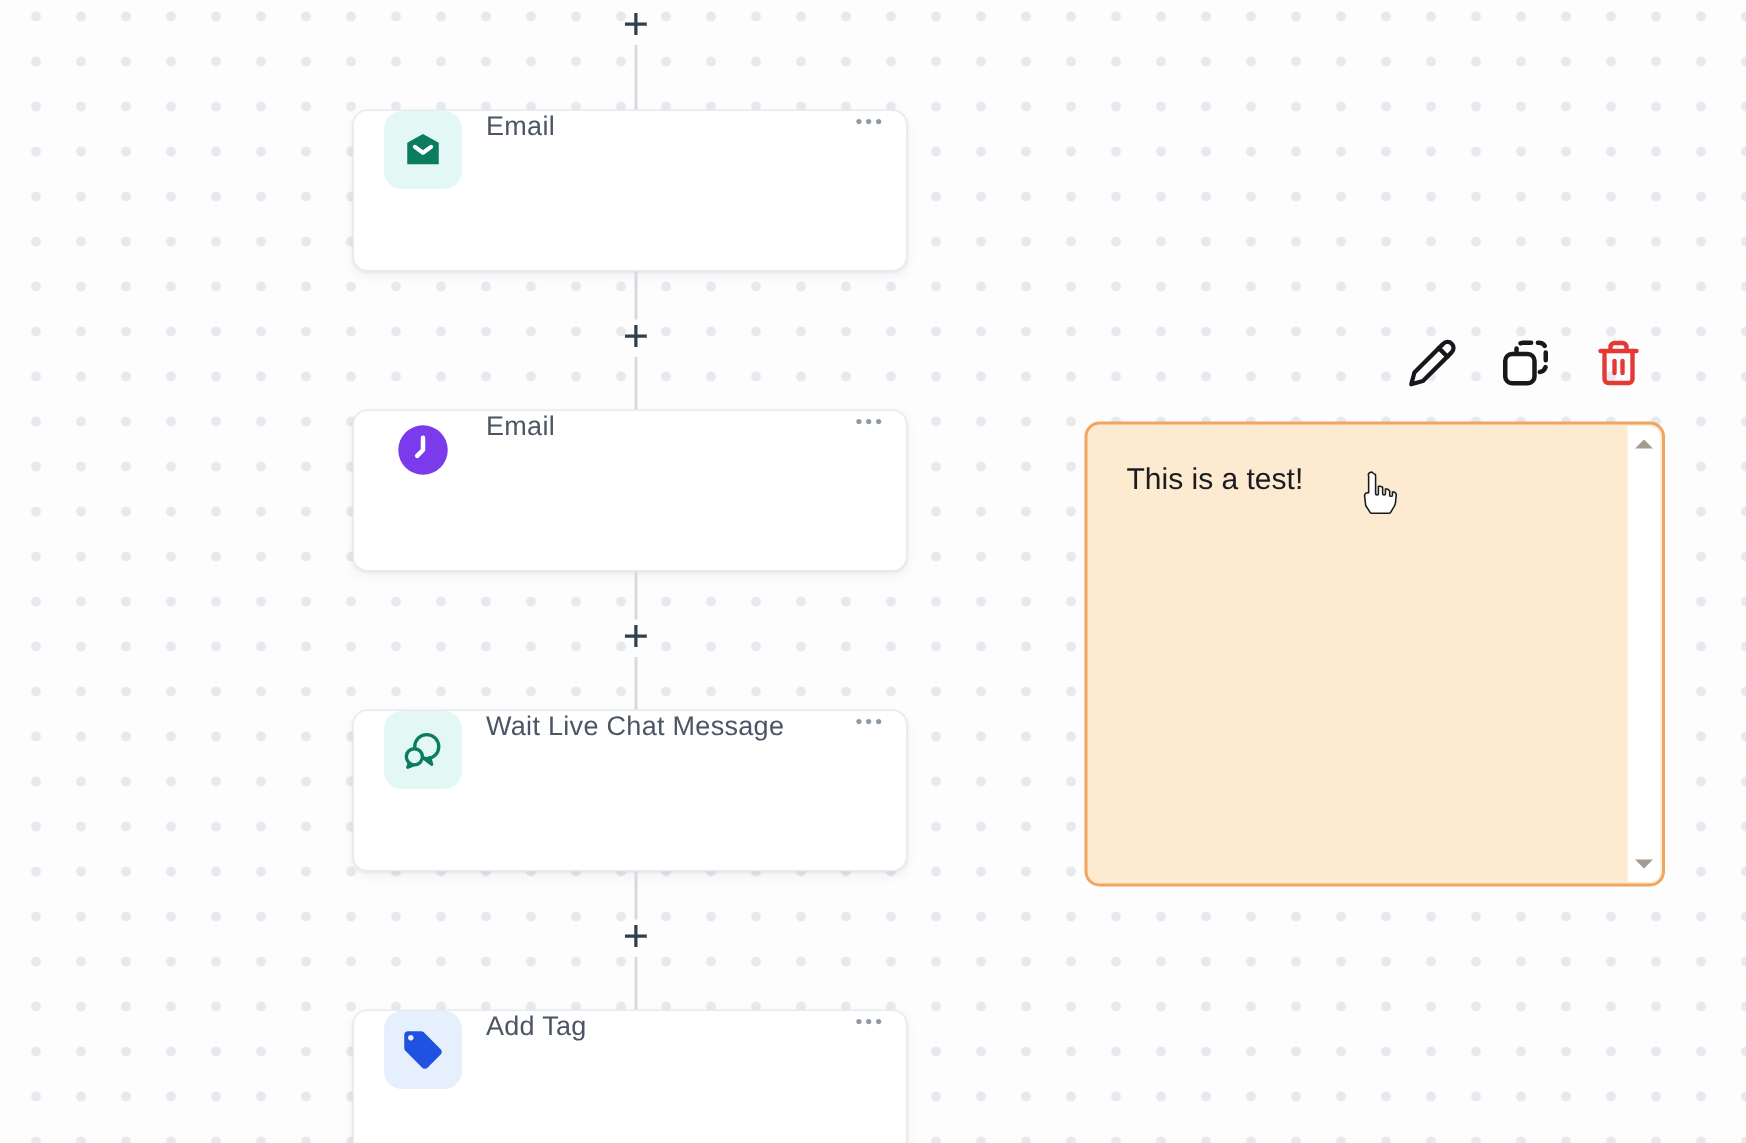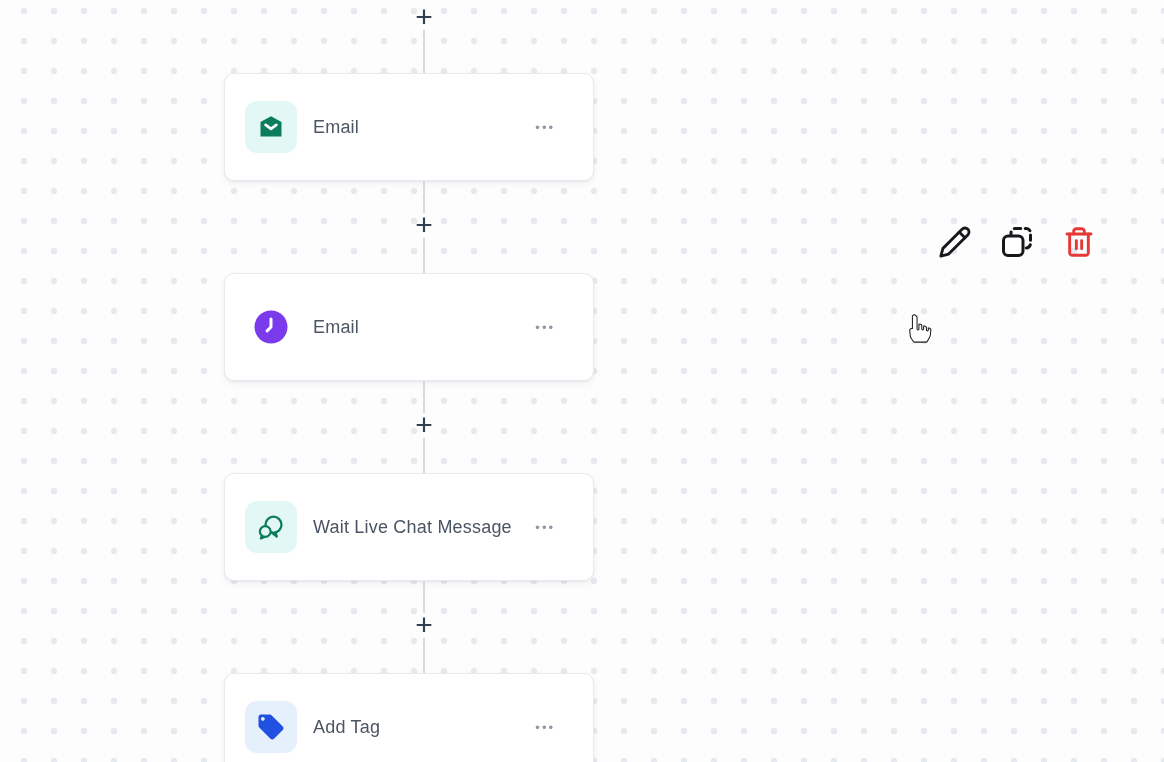--- a/index.html
+++ b/index.html
@@ -20,25 +20,25 @@
   .connector{
     position:absolute;left:423px;width:2px;background:#d5dbdf;
   }
   .plus-btn{
     position:absolute;left:410px;width:28px;height:28px;
     display:flex;align-items:center;justify-content:center;
     color:#31404e;font-size:30px;font-weight:400;line-height:1;
     cursor:pointer;user-select:none;
   }
   .node{
-    position:absolute;left:224px;width:370px;height:108px;
+    position:absolute;left:235px;width:370px;height:108px;
     background:#ffffff;border:1px solid #e7eaee;border-radius:10px;
     box-shadow:0 1px 2px rgba(15,23,42,.05),0 3px 8px rgba(15,23,42,.05);
-    display:flex;align-items:center;
-    padding:0 38px 0 20px;box-sizing:border-box;
+    display:flex;align-items:flex-start;
+    padding:0 14px 0 20px;box-sizing:border-box;
   }
   .node-icon{
     width:52px;height:52px;border-radius:12px;flex:0 0 auto;
     display:flex;align-items:center;justify-content:center;
   }
   .node-label{
     margin-left:16px;font-size:18px;color:#4b5563;letter-spacing:.2px;
     white-space:nowrap;
   }
   .node-menu{
@@ -164,20 +164,27 @@
       <svg width="32" height="32" viewBox="0 0 24 24" fill="none" stroke="#e53935" stroke-width="2.2" stroke-linecap="round" stroke-linejoin="round">
         <path d="M3 6h18"></path>
         <path d="M19 6v14a2 2 0 0 1-2 2H7a2 2 0 0 1-2-2V6"></path>
         <path d="M8 6V4a2 2 0 0 1 2-2h4a2 2 0 0 1 2 2v2"></path>
         <path d="M10 11v6"></path>
           <path d="M14 11v6"></path>
       </svg>
     </span>
   </div>
 
+  <div class="note">
+    <div class="note-text">This is a test!</div>
+    <div class="note-scrollbar">
+      <span class="scroll-arrow up"></span>
+      <span class="scroll-arrow down"></span>
+    </div>
+  </div>
 
   <div class="fake-cursor">
     <svg width="30" height="32" viewBox="0 0 16 16">
       <path fill="#ffffff" stroke="#1a1a1a" stroke-width="0.55" d="M6.75 1a.75.75 0 0 1 .75.75V8a.5.5 0 0 0 1 0V5.467l.086-.004c.317-.012.637-.008.816.027.134.027.294.096.448.182.077.042.15.147.15.314V8a.5.5 0 0 0 1 0V6.435l.106-.01c.316-.024.584-.01.708.04.118.046.3.207.486.43.081.096.15.19.2.259V8.5a.5.5 0 1 0 1 0v-1h.342a1 1 0 0 1 .995 1.1l-.271 2.715a2.5 2.5 0 0 1-.317.991l-1.395 2.442a.5.5 0 0 1-.434.252H6.035a.5.5 0 0 1-.416-.223l-1.433-2.15a1.5 1.5 0 0 1-.243-.666l-.345-3.105a1 1 0 0 1 .994-1.11h.435V1.75A.75.75 0 0 1 6.75 1"></path>
     </svg>
   </div>
 
 </div>
 
 </body></html>

